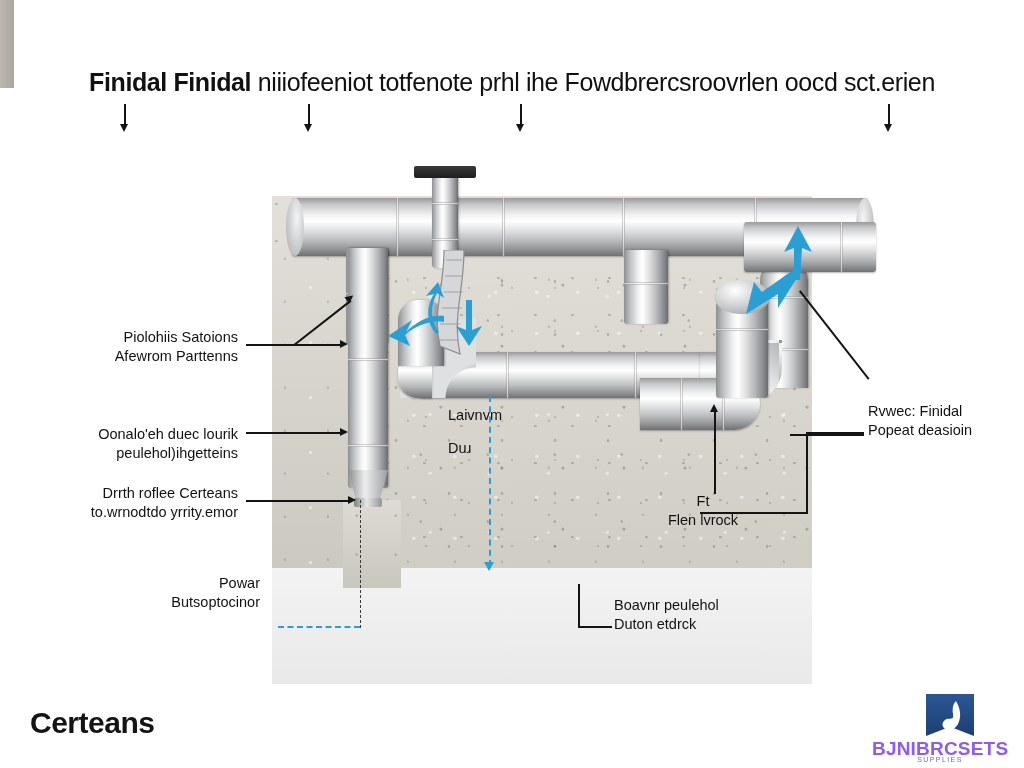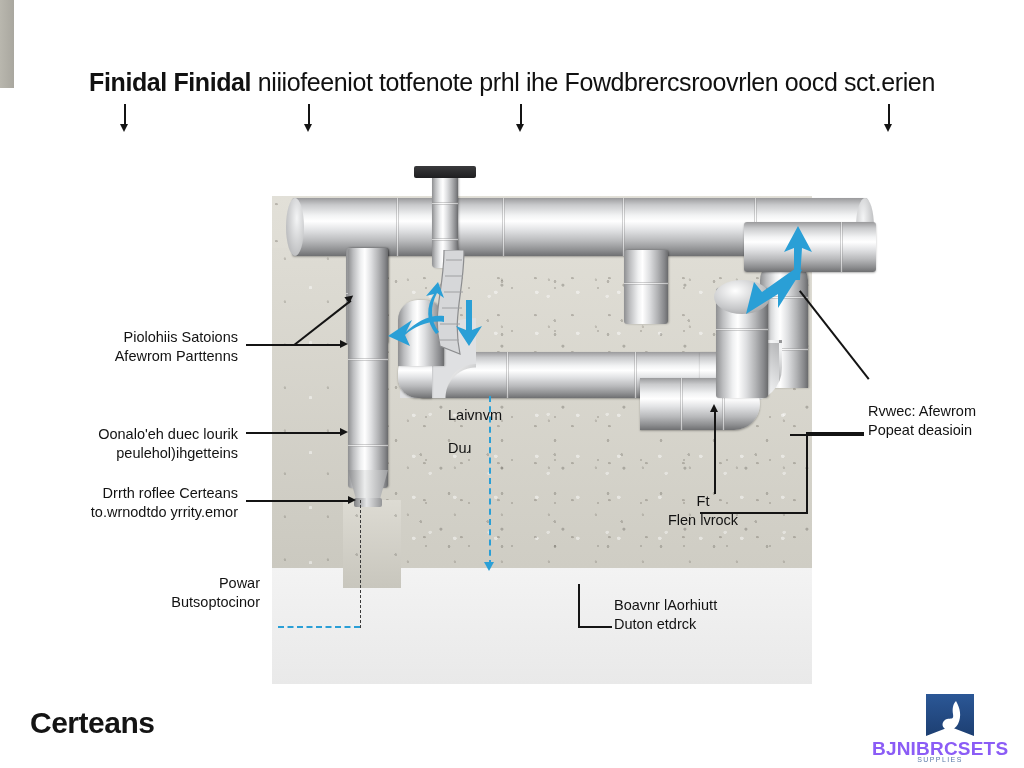--- a/index.html
+++ b/index.html
@@ -322,21 +322,21 @@
   <div class="arrow-r" style="left:340px; top:428px;"></div>
 
   <div class="anno r" style="left:20px; top:484px; width:218px;">
     <div>Drrth roflee Certeans</div>
     <div>to.wrnodtdo yrrity.emor</div>
   </div>
   <div class="lead-h" style="left:246px; top:500px; width:104px;"></div>
   <div class="arrow-r" style="left:348px; top:496px;"></div>
 
   <div class="anno" style="left:868px; top:402px; width:150px;">
-    <div>Rvwec: Afewrom</div>
+    <div>Rvwec: Finidal</div>
     <div>Popeat deasioin</div>
   </div>
   <div class="lead-h" style="left:790px; top:434px; width:74px;"></div>
 
   <div class="lead-d" style="left:800px; top:290px; width:112px; transform: rotate(52deg);"></div>
 
   <div class="anno" style="left:448px; top:406px; width:120px;">
     <div>Laivnvm</div>
     <div style="margin-top:14px;">Duɹ</div>
   </div>
@@ -356,21 +356,21 @@
   <div class="lead-h" style="left:806px; top:432px; width:58px;"></div>
 
   <div class="anno r" style="left:20px; top:574px; width:240px;">
     <div>Powar</div>
     <div>Butsoptocinor</div>
   </div>
   <div class="dash-blue-h" style="left:278px; top:626px; width:82px;"></div>
   <div class="dash-v" style="left:360px; top:500px; height:128px;"></div>
 
   <div class="anno" style="left:614px; top:596px; width:200px;">
-    <div>Boavnr lAorhiutt</div>
+    <div>Boavnr peulehol</div>
     <div>Duton etdrck</div>
   </div>
   <div class="lead-h" style="left:578px; top:626px; width:34px;"></div>
   <div class="lead-v" style="left:578px; top:584px; height:44px;"></div>
 
   <div id="footer-brand">Certeans</div>
 
   <div id="logo">
     <div id="logo-badge"></div>
     <div id="logo-swoosh">

